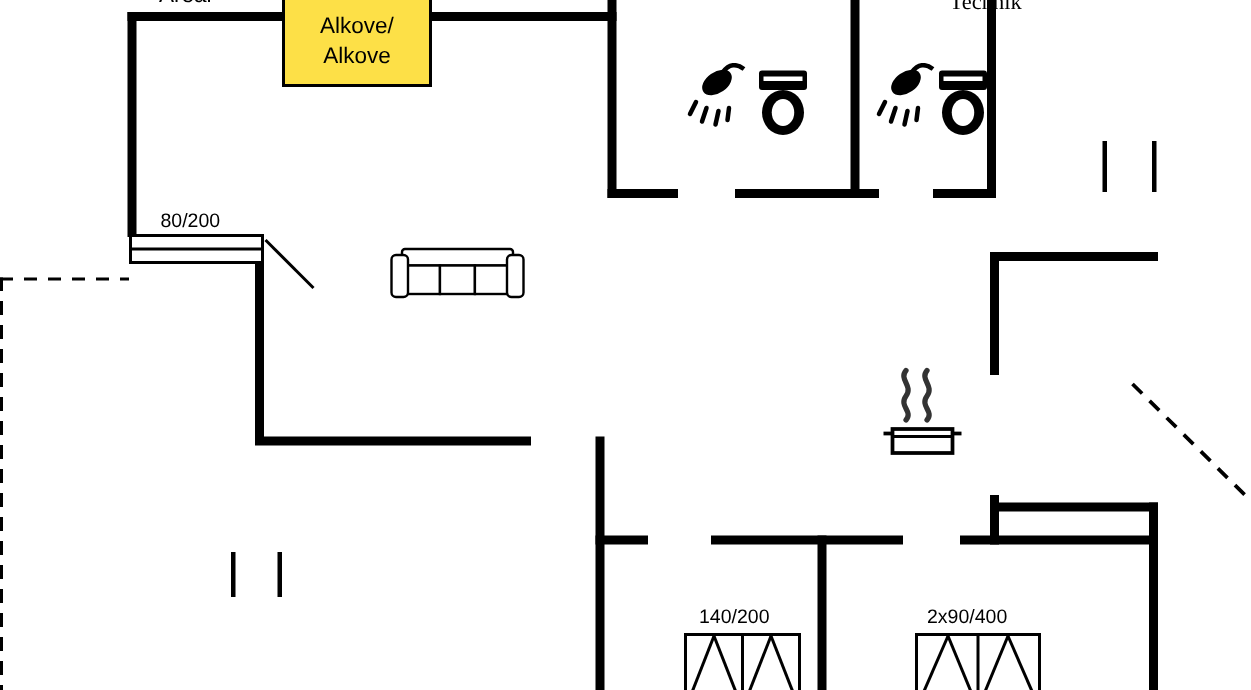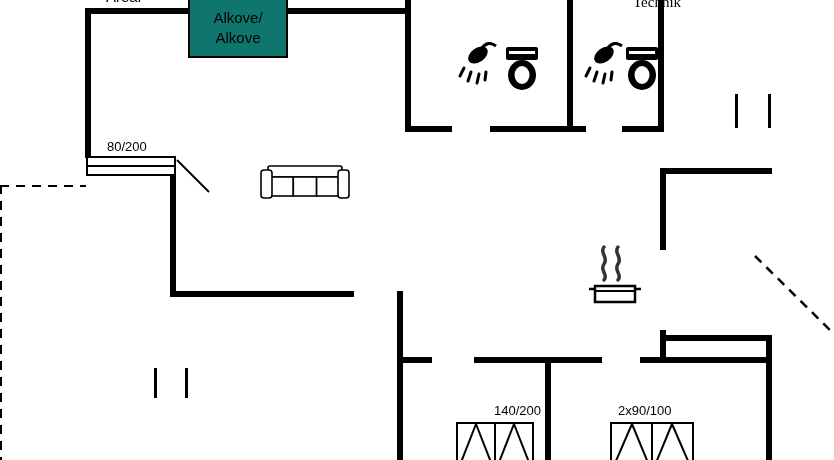--- a/index.html
+++ b/index.html
@@ -1,21 +1,21 @@
 <!DOCTYPE html>
 <html><head>
 <meta charset="utf-8">
 <style>
   html,body{margin:0;padding:0;background:#fff;}
   .plan{position:relative;width:834px;height:460px;background:#ffffff;overflow:hidden;
         font-family:"Liberation Sans",sans-serif;color:#000;}
   .wall{position:absolute;background:#000;}
   .tick{position:absolute;background:#000;}
   .lbl{position:absolute;font-size:13px;white-space:nowrap;}
-  .roombox{position:absolute;background:#0f766e;border:2px solid #000;border-top:none;
+  .roombox{position:absolute;background:#fde047;border:2px solid #000;border-top:none;
            display:flex;flex-direction:column;align-items:center;justify-content:center;
            font-size:15px;line-height:1.35;text-align:center;z-index:6;}
   .clip{position:absolute;overflow:hidden;}
   .clip span{display:block;font-size:15px;white-space:nowrap;}
   .window-left{position:absolute;border:2px solid #000;background:#fff;z-index:4;}
   .window-left .mid{position:absolute;left:0;top:7px;width:100%;height:2px;background:#000;}
   .dash-h{position:absolute;height:2px;background:repeating-linear-gradient(90deg,#000 0 9px,transparent 9px 16px);}
   .dash-v{position:absolute;width:2px;background:repeating-linear-gradient(180deg,#000 0 9px,transparent 9px 16px);}
   svg{position:absolute;display:block;}
 </style>
@@ -127,33 +127,33 @@
     <g fill="none" stroke="#333" stroke-width="3.5" stroke-linecap="round">
       <path d="M16,3 c-5,6 5,10 0,17 c-5,7 5,10 0,16"></path>
       <path d="M30,3 c-5,6 5,10 0,17 c-5,7 5,10 0,16"></path>
     </g>
     <rect x="7" y="42" width="40" height="16" fill="#fff" stroke="#000" stroke-width="2.5"></rect>
     <line x1="7" y1="47" x2="47" y2="47" stroke="#000" stroke-width="2"></line>
     <line x1="1" y1="45" x2="7" y2="45" stroke="#000" stroke-width="2.5"></line>
     <line x1="47" y1="45" x2="53" y2="45" stroke="#000" stroke-width="2.5"></line>
   </svg>
 
-  <div class="lbl" style="left:466px;top:403px;margin-left:28px;">140/200</div>
+  <div class="lbl" style="left:466px;top:403px;">140/200</div>
   <svg style="left:456px;top:422px;" width="78" height="38" viewBox="0 0 78 38">
     <g fill="none" stroke="#000" stroke-width="2">
       <rect x="1" y="1" width="76" height="48"></rect>
       <line x1="39" y1="1" x2="39" y2="49"></line>
       <line x1="2" y1="48" x2="20" y2="2"></line>
         <line x1="38" y1="48" x2="20" y2="2"></line>
       <line x1="40" y1="48" x2="58" y2="2"></line>
         <line x1="76" y1="48" x2="58" y2="2"></line>
     </g>
   </svg>
 
-  <div class="lbl" style="left:618px;top:403px;">2x90/100</div>
+  <div class="lbl" style="left:618px;top:403px;">2x90/400</div>
   <svg style="left:610px;top:422px;" width="84" height="38" viewBox="0 0 84 38">
     <g fill="none" stroke="#000" stroke-width="2">
       <rect x="1" y="1" width="82" height="48"></rect>
       <line x1="42" y1="1" x2="42" y2="49"></line>
       <line x1="2" y1="48" x2="22" y2="2"></line>
         <line x1="41" y1="48" x2="22" y2="2"></line>
       <line x1="43" y1="48" x2="62" y2="2"></line>
         <line x1="82" y1="48" x2="62" y2="2"></line>
     </g>
   </svg>

